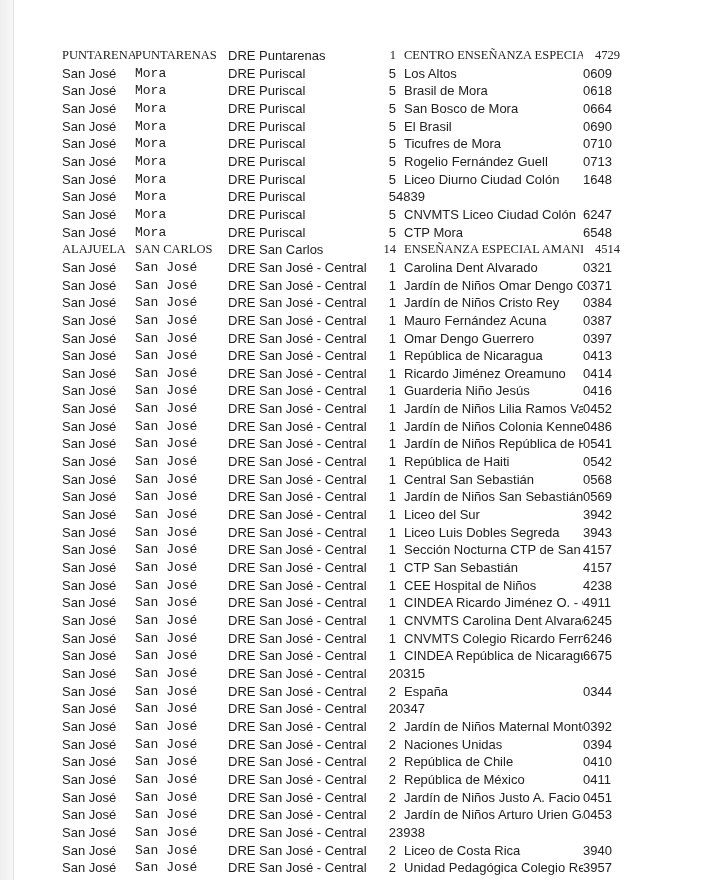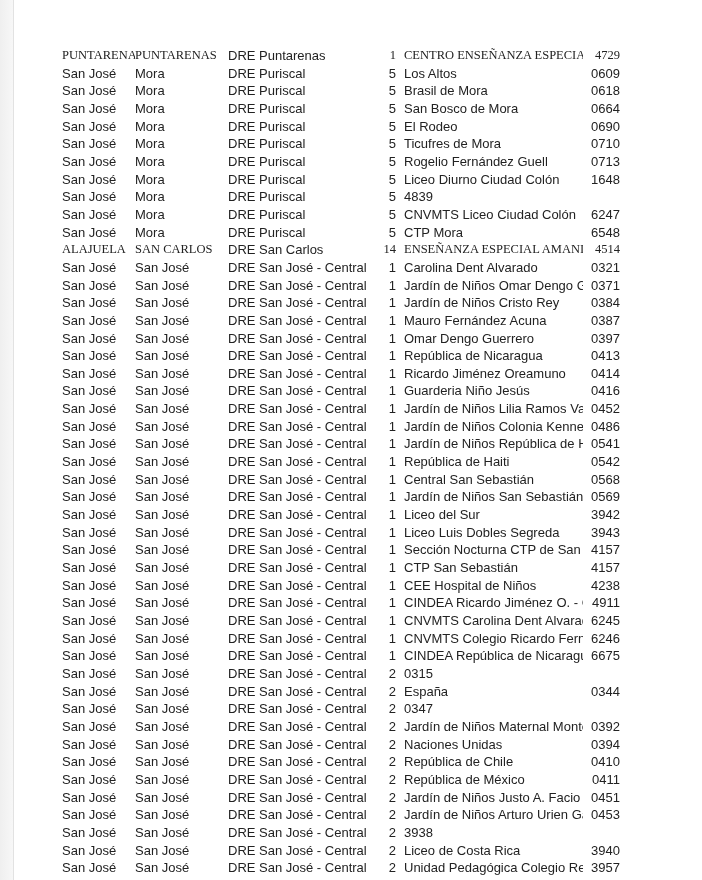--- a/index.html
+++ b/index.html
@@ -31,25 +31,25 @@
   .row {
     display: flex;
     align-items: center;
     height: 17.66px;
     font-size: 13px;
     white-space: nowrap;
     line-height: 17.66px;
   }
   .cell { overflow: hidden; flex: 0 0 auto; }
   .cell-province { margin-left: 62px; width: 73px; }
-  .cell-canton   { width: 93px; }
+  .cell-canton   { width: 93px; font-family: Liberation Mono, monospace; }
   .cell-dre      { width: 142px; }
   .cell-count    { width: 26px; text-align: right; }
   .cell-name     { margin-left: 8px; width: 179px; }
-  .cell-code     { width: 37px; text-align: right; }
+  .cell-code     { width: 37px; text-align: left; }
   
   .row.serif .cell-province,
   .row.serif .cell-canton,
   .row.serif .cell-count,
   .row.serif .cell-name,
   .row.serif .cell-code {
     font-family: "Liberation Serif", serif;
     font-size: 12.5px;
   }
   .row.serif .cell-code { text-align: right; }
@@ -90,21 +90,21 @@
     <span class="cell cell-dre">DRE Puriscal</span>
     <span class="cell cell-count">5</span>
     <span class="cell cell-name">San Bosco de Mora</span>
     <span class="cell cell-code">0664</span>
   </div>
     <div class="row">
     <span class="cell cell-province">San José</span>
     <span class="cell cell-canton">Mora</span>
     <span class="cell cell-dre">DRE Puriscal</span>
     <span class="cell cell-count">5</span>
-    <span class="cell cell-name">El Rodeo</span>
+    <span class="cell cell-name">El Brasil</span>
     <span class="cell cell-code">0690</span>
   </div>
     <div class="row">
     <span class="cell cell-province">San José</span>
     <span class="cell cell-canton">Mora</span>
     <span class="cell cell-dre">DRE Puriscal</span>
     <span class="cell cell-count">5</span>
     <span class="cell cell-name">Ticufres de Mora</span>
     <span class="cell cell-code">0710</span>
   </div>

